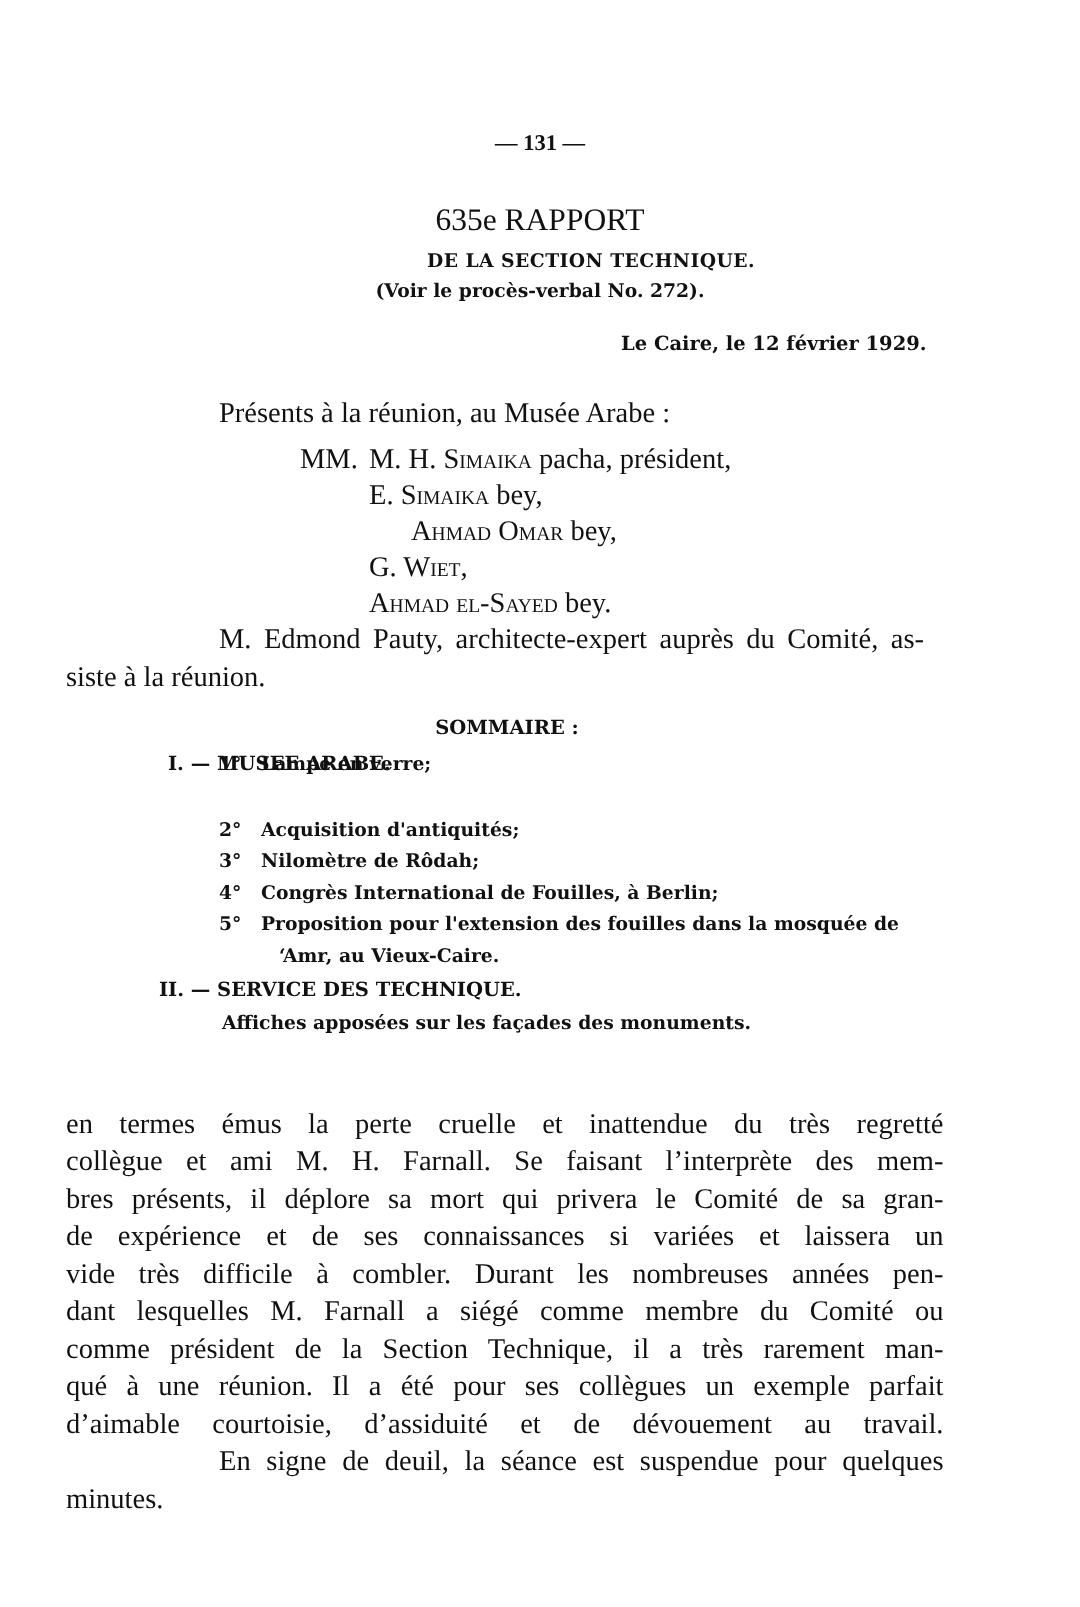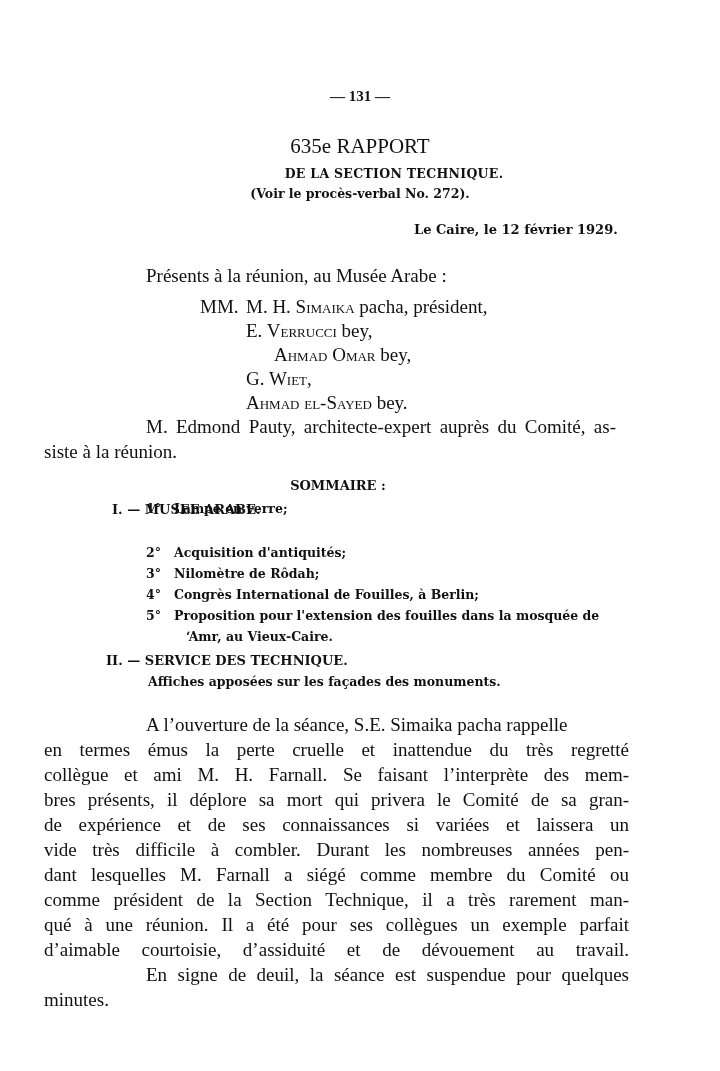--- a/index.html
+++ b/index.html
@@ -31,21 +31,21 @@
   <div class="ln mono dateline">Le Caire, le 12 février 1929.</div>
 
   <div class="ln serif body18" style="left:146px; top:265px;">Présents à la réunion, au Musée Arabe :</div>
 
   <div class="ln serif body18" style="left:200px; top:296px;">MM.</div>
 
   <div class="ln serif body18" style="left:246px; top:296px;">
     <span class="sc">M. H. Simaika</span><span> pacha, président,</span>
   </div>
   <div class="ln serif body18" style="left:246px; top:320px;">
-    <span class="sc">E. Verrucci</span><span> bey,</span>
+    <span class="sc">E. Simaika</span><span> bey,</span>
   </div>
   <div class="ln serif body18" style="left:246px; top:344px;margin-left:28px;">
     <span class="sc">Ahmad Omar</span><span> bey,</span>
   </div>
   <div class="ln serif body18" style="left:246px; top:368px;">
     <span class="sc">G. Wiet</span><span>,</span>
   </div>
   <div class="ln serif body18" style="left:246px; top:392px;">
     <span class="sc">Ahmad el-Sayed</span><span> bey.</span>
   </div>
@@ -70,21 +70,20 @@
     <span style="display:inline-block; width:28px;">4°</span><span>Congrès International de Fouilles, à Berlin;</span>
   </div>
   <div class="ln mono sum" style="left:146px; top:608px;">
     <span style="display:inline-block; width:28px;">5°</span><span>Proposition pour l'extension des fouilles dans la mosquée de</span>
   </div>
   <div class="ln mono sum" style="left:186px; top:629px;">‘Amr, au Vieux-Caire.</div>
 
   <div class="ln mono sumhead" style="left:106px; top:653px;">II. — SERVICE DES TECHNIQUE.</div>
   <div class="ln mono sum" style="left:148px; top:674px;">Affiches apposées sur les façades des monuments.</div>
 
-  <div class="ln serif body18" style="left:146px; top:714px;">A l’ouverture de la séance, S.E. Simaika pacha rappelle</div>
   <div class="ln serif body18 just" style="top:739px;">en termes émus la perte cruelle et inattendue du très regretté</div>
   <div class="ln serif body18 just" style="top:764px;">collègue et ami M. H. Farnall. Se faisant l’interprète des mem-</div>
   <div class="ln serif body18 just" style="top:789px;">bres présents, il déplore sa mort qui privera le Comité de sa gran-</div>
   <div class="ln serif body18 just" style="top:814px;">de expérience et de ses connaissances si variées et laissera un</div>
   <div class="ln serif body18 just" style="top:839px;">vide très difficile à combler. Durant les nombreuses années pen-</div>
   <div class="ln serif body18 just" style="top:864px;">dant lesquelles M. Farnall a siégé comme membre du Comité ou</div>
   <div class="ln serif body18 just" style="top:889px;">comme président de la Section Technique, il a très rarement man-</div>
   <div class="ln serif body18 just" style="top:914px;">qué à une réunion. Il a été pour ses collègues un exemple parfait</div>
   <div class="ln serif body18 just" style="top:939px;">d’aimable courtoisie, d’assiduité et de dévouement au travail.</div>
   <div class="ln serif body18" style="left:146px; top:964px; width:483px; text-align:justify; text-align-last:justify;">En signe de deuil, la séance est suspendue pour quelques</div>

